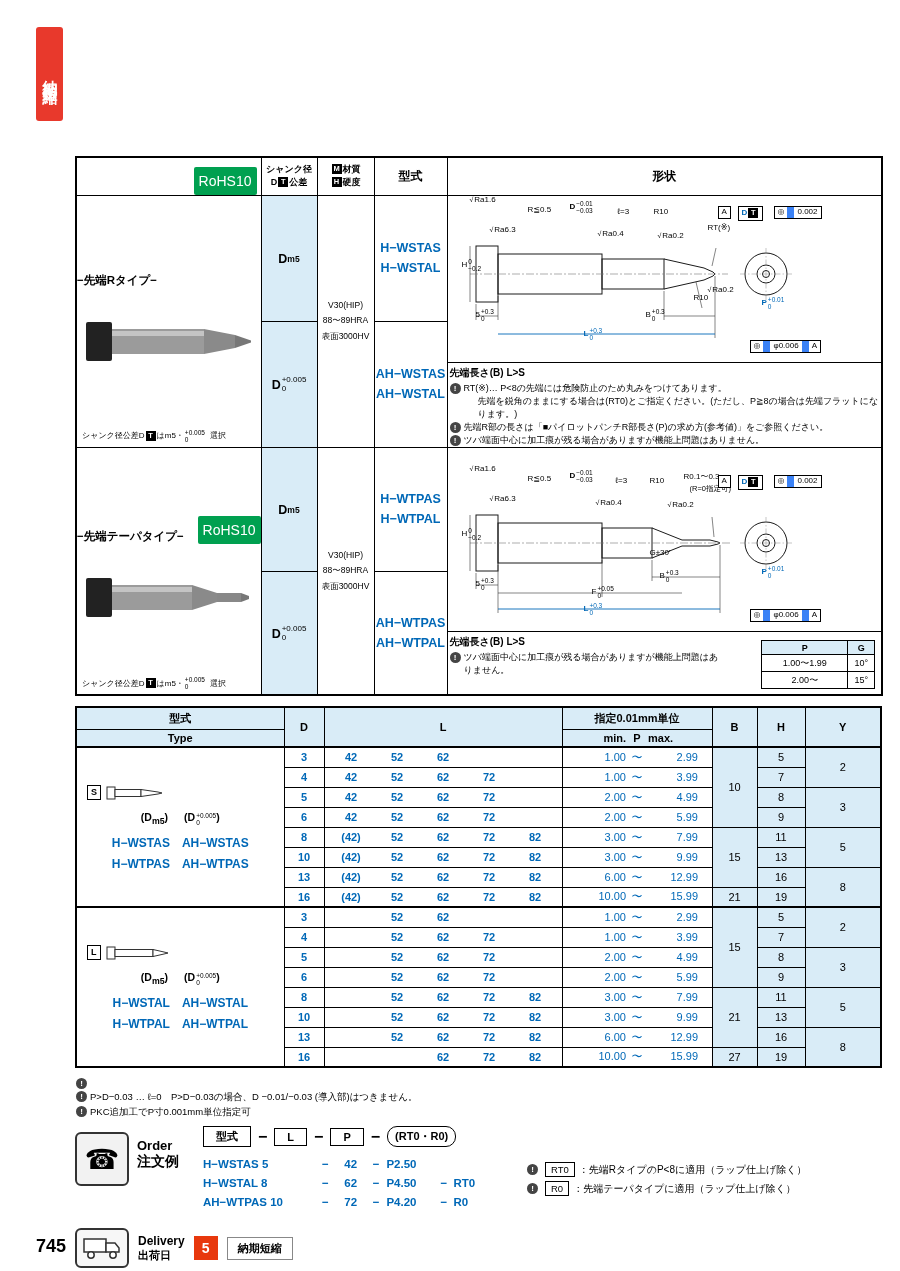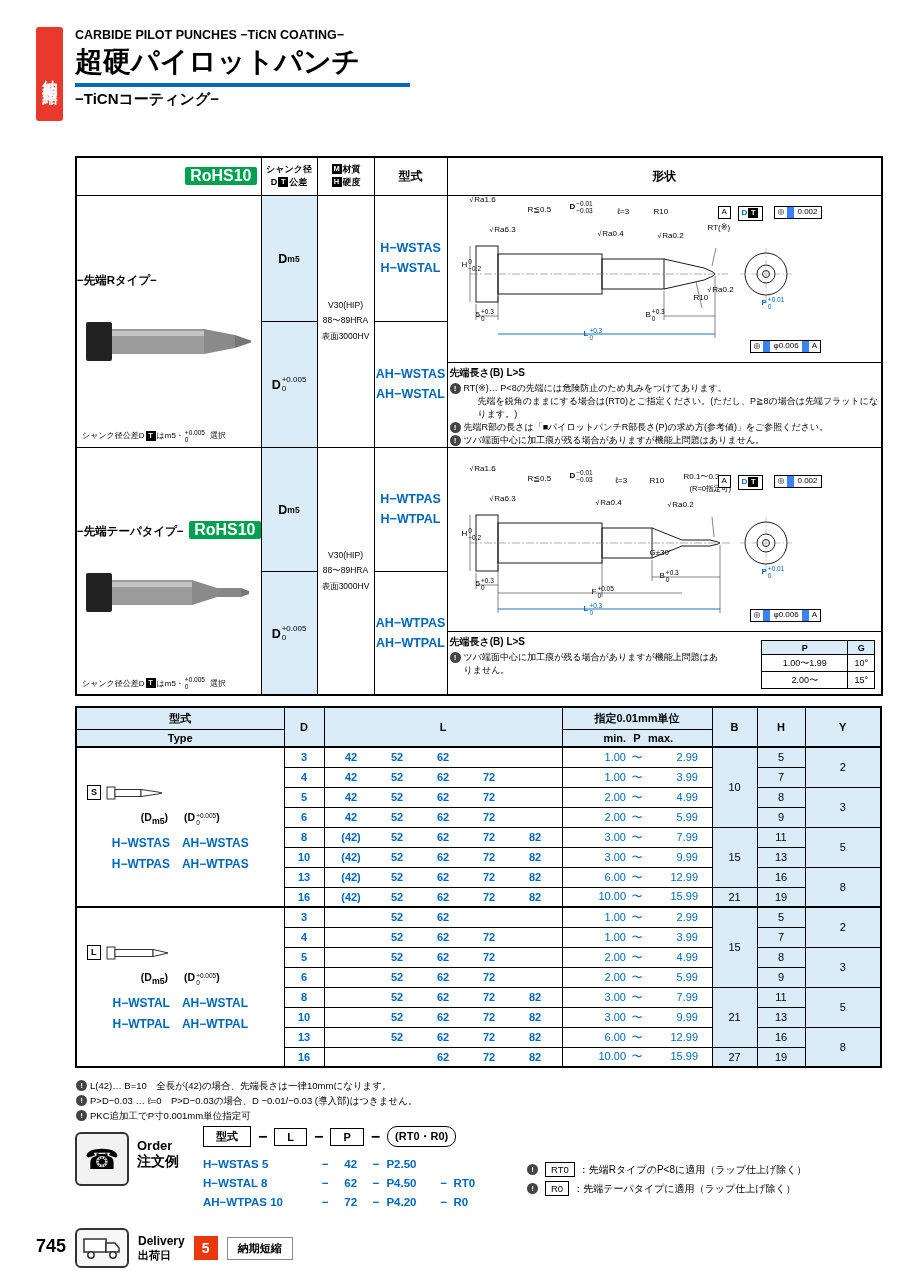--- a/index.html
+++ b/index.html
@@ -16,21 +16,21 @@
 .t-ja{font-size:28px;font-weight:bold;margin-top:1px;}
 .t-rule{width:335px;height:4px;background:#0068b7;margin:2px 0 3px 0;}
 .t-sub{font-size:15px;font-weight:bold;}
 
 
 .blkbox{display:inline-block;background:#000;color:#fff;font-size:7.5px;font-weight:bold;width:10px;height:10px;line-height:10px;text-align:center;margin:0 1px;vertical-align:1px;}
 .frac{display:inline-flex;flex-direction:column;justify-content:center;font-size:6.5px;line-height:7px;margin-left:1px;vertical-align:middle;text-align:left;font-weight:normal;}
 .frac i{font-style:normal;display:block;}
 .frac.big{font-size:8px;line-height:8.5px;}
 .nico{display:inline-block;flex:0 0 auto;width:11px;height:11px;border-radius:50%;background:#444;color:#fff;font-size:8px;font-weight:bold;line-height:11px;text-align:center;margin-right:3px;}
-.rohs{display:inline-block;background:#00a050;color:#fff;font-weight:bold;font-size:16px;padding:0 5px;border-radius:2px;}
+.rohs{display:inline-block;background:#00a050;color:#fff;font-weight:normal;font-size:14px;padding:6px 5px;border-radius:2px;}
 
 
 .spec{position:absolute;left:75px;top:156px;width:806px;border-collapse:collapse;table-layout:fixed;border:2px solid #000;}
 .spec th,.spec td{border:1px solid #000;padding:0;vertical-align:middle;}
 .sphead th{height:38px;background:#fff;font-size:9px;font-weight:bold;text-align:center;}
 .sp-h1{position:relative;}
 .sp-h1 .rohs{position:absolute;right:4px;top:9px;}
 .sp-h.big{font-size:12px;}
 .sp-prod{position:relative;vertical-align:top;padding:4px;background:#fff;}
 .prodhead{display:flex;justify-content:space-between;align-items:flex-end;}
@@ -120,26 +120,20 @@
 .dlv-ja{font-size:11px;}
 .daybox{width:24px;height:24px;background:#e8380d;color:#fff;font-weight:bold;font-size:14px;display:flex;align-items:center;justify-content:center;}
 .daylabel{border:1px solid #888;padding:3px 10px;font-size:11px;font-weight:bold;}
 </style>
 </head>
 <body>
 
 <div class="page">
 
   <div class="corner-tab">納期短縮</div>
-  <div class="hd">
-    <div class="t-en">CARBIDE PILOT PUNCHES −TiCN COATING−</div>
-    <div class="t-ja">超硬パイロットパンチ</div>
-    <div class="t-rule"></div>
-    <div class="t-sub">−TiCNコーティング−</div>
-  </div>
 
   <table class="spec">
     <colgroup>
         <col style="width:185px">
         <col style="width:56px">
         <col style="width:57px">
         <col style="width:73px">
         <col style="width:435px">
       </colgroup>
     <tbody>
@@ -730,21 +724,20 @@
       <td class="c-p"><span class="pmin">10.00</span><span class="ptld">〜</span><span class="pmax">15.99</span></td>
       <td class="c-b">27</td>
       <td class="c-h">19</td>
     </tr>
   </tbody>
     </table>
 
   <div class="fns">
     <div class="fn">
         <span class="nico">!</span>
-        <span>L(42)… B=10　全長が(42)の場合、先端長さは一律10mmになります。</span>
       </div>
     <div class="fn">
         <span class="nico">!</span>
         <span>P&gt;D−0.03 … ℓ=0　P&gt;D−0.03の場合、D −0.01/−0.03 (導入部)はつきません。</span>
       </div>
     <div class="fn">
         <span class="nico">!</span>
         <span>PKC追加工でP寸0.001mm単位指定可</span>
       </div>
   </div>

